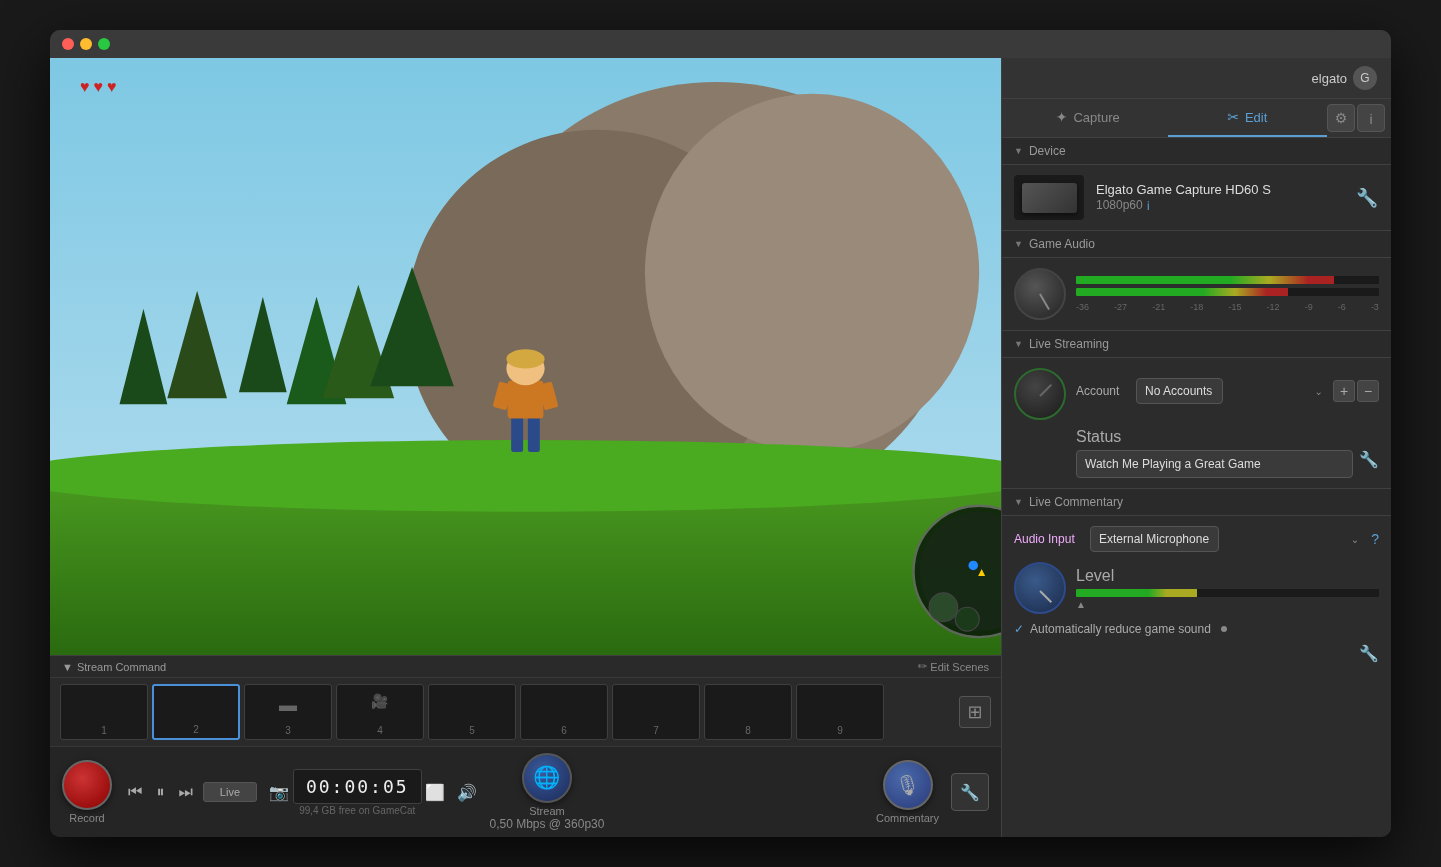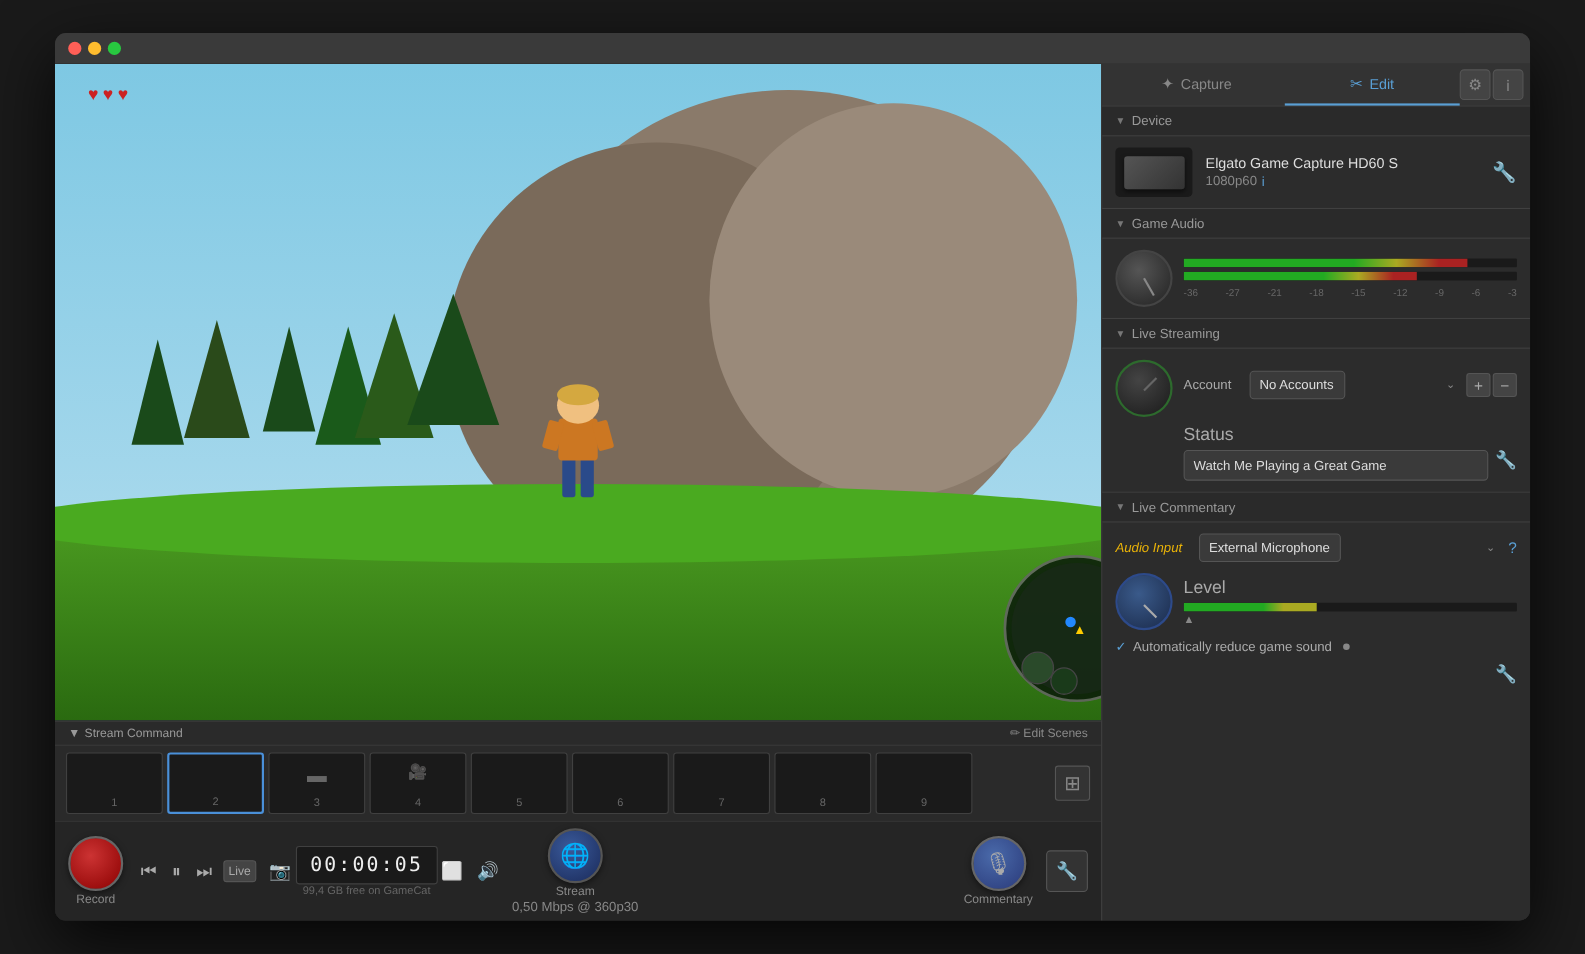--- a/index.html
+++ b/index.html
@@ -176,21 +176,21 @@
       color: #aaa;
       font-size: 16px;
       cursor: pointer;
       padding: 4px;
     }
     .live-btn {
       background: #444;
       color: #aaa;
       border: 1px solid #555;
       border-radius: 3px;
-      padding: 3px 4px;
+      padding: 3px 16px;
       font-size: 11px;
       cursor: pointer;
     }
     .timecode-display {
       background: #1a1a1a;
       border: 1px solid #404040;
       border-radius: 3px;
       padding: 6px 12px;
       color: #eee;
       font-family: monospace;
@@ -602,25 +602,24 @@
       padding: 10px 12px;
       flex: 1;
     }
     .audio-input-row {
       display: flex;
       align-items: center;
       gap: 6px;
       margin-bottom: 10px;
     }
     .audio-input-label {
-      color: #eab308;
+      color: #f0abfc;
       font-size: 12px;
       width: 70px;
       flex-shrink: 0;
-      font-style: italic;
     }
     .help-icon {
       color: #5a9fd4;
       font-size: 14px;
       cursor: pointer;
     }
     .commentary-knob-area {
       display: flex;
       align-items: center;
       gap: 10px;
@@ -869,20 +868,24 @@
           <div class="commentary-btn">🎙</div>
           <div class="commentary-label">Commentary</div>
         </div>
         <div class="wrench-btn-transport">🔧</div>
       </div>
 
     </div>
 
     <div class="right-panel">
 
+      <div class="elgato-header">
+        <span class="elgato-logo">elgato</span>
+        <div class="elgato-icon">G</div>
+      </div>
 
       <div class="tabs-bar">
         <div class="tab-item">
           <span class="tab-icon">✦</span>
           <span>Capture</span>
         </div>
         <div class="tab-item active">
           <span class="tab-icon">✂</span>
           <span>Edit</span>
         </div>

